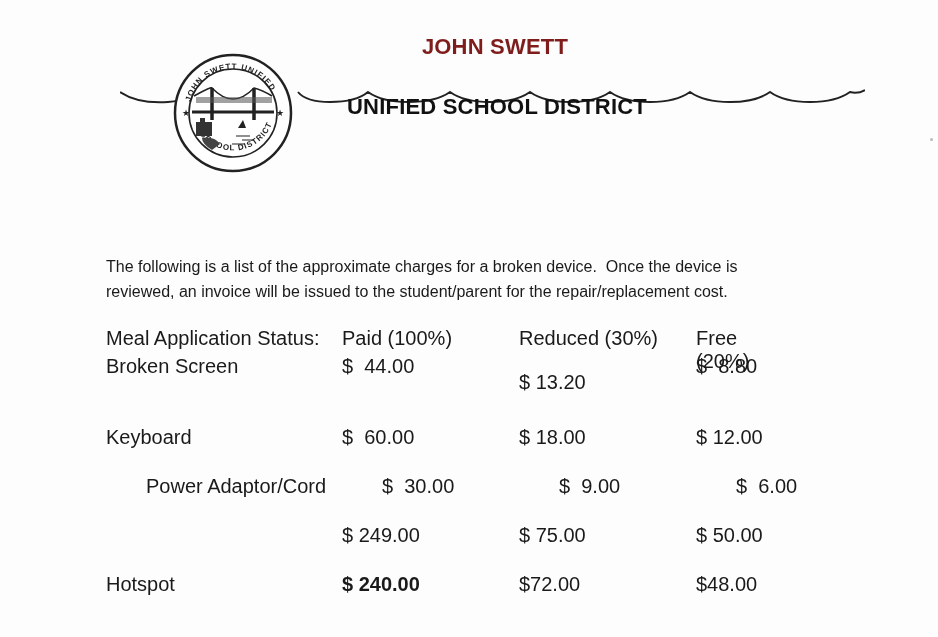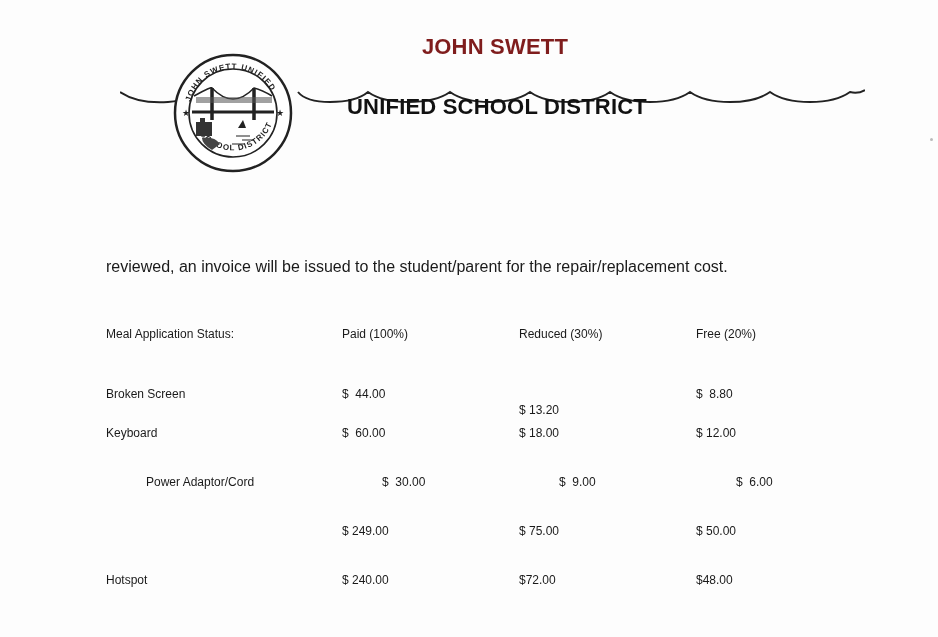--- a/index.html
+++ b/index.html
@@ -19,21 +19,21 @@
     font-weight: bold; font-size: 22px; letter-spacing: 0.2px; color: #111; margin-top: 34px;
   }
   .addr {
     position: absolute; left: 350px; top: 110px; width: 290px; text-align: center;
     font-size: 11.5px; color: #222; line-height: 16px;
   }
   .intro {
     position: absolute; left: 106px; top: 254px; width: 740px;
     font-size: 16px; line-height: 25px; color: #1a1a1a;
   }
-  .row { position: absolute; left: 0; width: 774px; height: 22px; font-size: 12px; }
+  .row { position: absolute; left: 0; width: 774px; height: 22px; font-size: 20px; }
   .c0 { position: absolute; left: 106px; }
   .c1 { position: absolute; left: 342px; }
   .c2 { position: absolute; left: 519px; }
   .c3 { position: absolute; left: 696px; }
   .speck { position: absolute; background: #bbb; border-radius: 50%; }
 </style>
 </head>
 <body>
 
 <div class="letterhead">
@@ -71,32 +71,33 @@
     <text x="104" y="64" font-size="9" fill="#222">★</text>
   </svg>
 
   <div class="title1">JOHN SWETT</div>
   <div class="title2">UNIFIED SCHOOL DISTRICT</div>
 </div>
 
 <div class="speck" style="left:930px;top:138px;width:3px;height:3px;"></div>
 
 <div class="intro">
+  <div style="white-space:pre;">The following is a list of the approximate charges for a broken device.  Once the device is</div>
   <div style="white-space:pre;">reviewed, an invoice will be issued to the student/parent for the repair/replacement cost.</div>
 </div>
 
 <div>
   <div class="row" style="top:327px;">
     <span class="c0">Meal Application Status:</span>
     <span class="c1">Paid (100%)</span>
     <span class="c2">Reduced (30%)</span>
     <span class="c3">Free (20%)</span>
   </div>
 
-  <div class="row" style="top:387px;">
+  <div class="row" style="top:355px;">
     <span class="c0">Broken Screen</span>
     <span class="c1" style="white-space:pre;">$  44.00</span>
     <span class="c2" style="white-space:pre;margin-top:16px;">$ 13.20</span>
     <span class="c3" style="white-space:pre;">$  8.80</span>
   </div>
 
   <div class="row" style="top:426px;padding-left:48px;">
     <span class="c0">Keyboard</span>
     <span class="c1" style="white-space:pre;">$  60.00</span>
     <span class="c2" style="white-space:pre;">$ 18.00</span>
@@ -111,17 +112,17 @@
   </div>
 
   <div class="row" style="top:524px;">
     <span class="c1" style="white-space:pre;">$ 249.00</span>
     <span class="c2" style="white-space:pre;">$ 75.00</span>
     <span class="c3" style="white-space:pre;">$ 50.00</span>
   </div>
 
   <div class="row" style="top:573px;">
     <span class="c0">Hotspot</span>
-    <span class="c1" style="white-space:pre;">$ 240.00</span>
+    <span class="c1" style="white-space:pre;font-weight:bold;">$ 240.00</span>
     <span class="c2" style="white-space:pre;">$72.00</span>
     <span class="c3" style="white-space:pre;">$48.00</span>
   </div>
 </div>
 
 </body></html>

